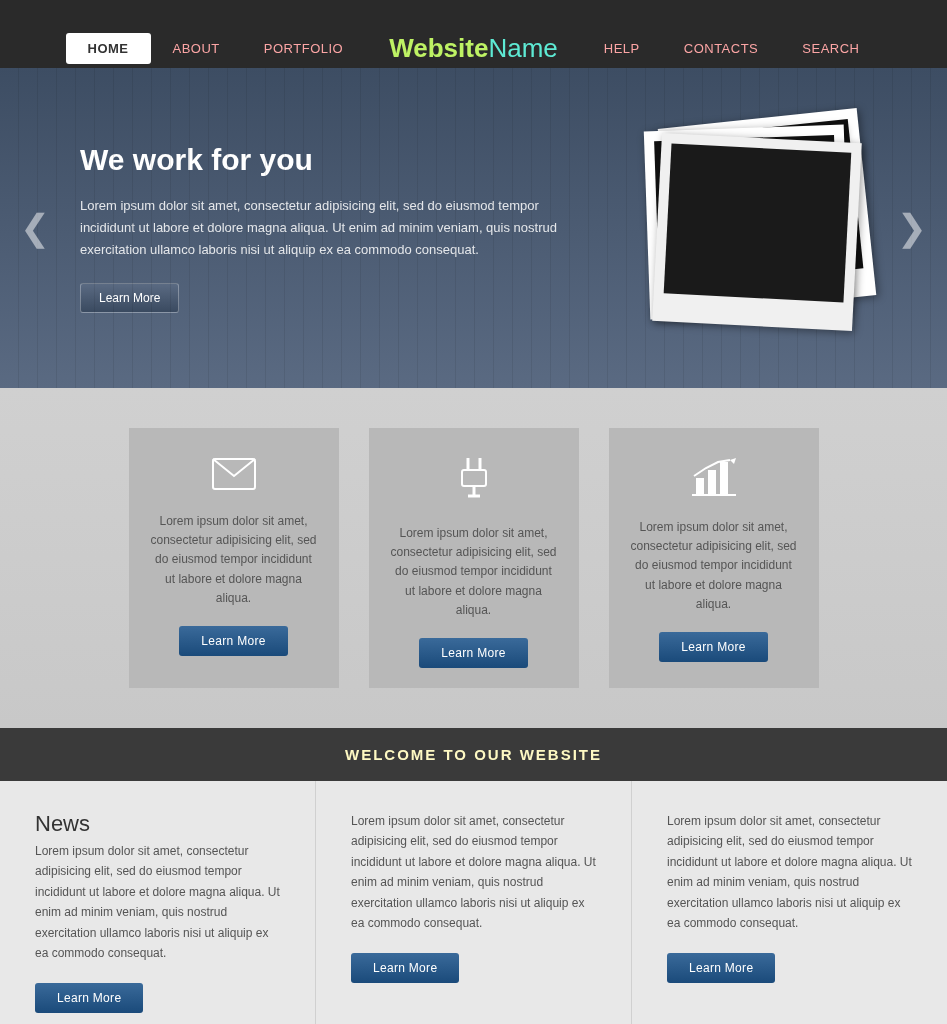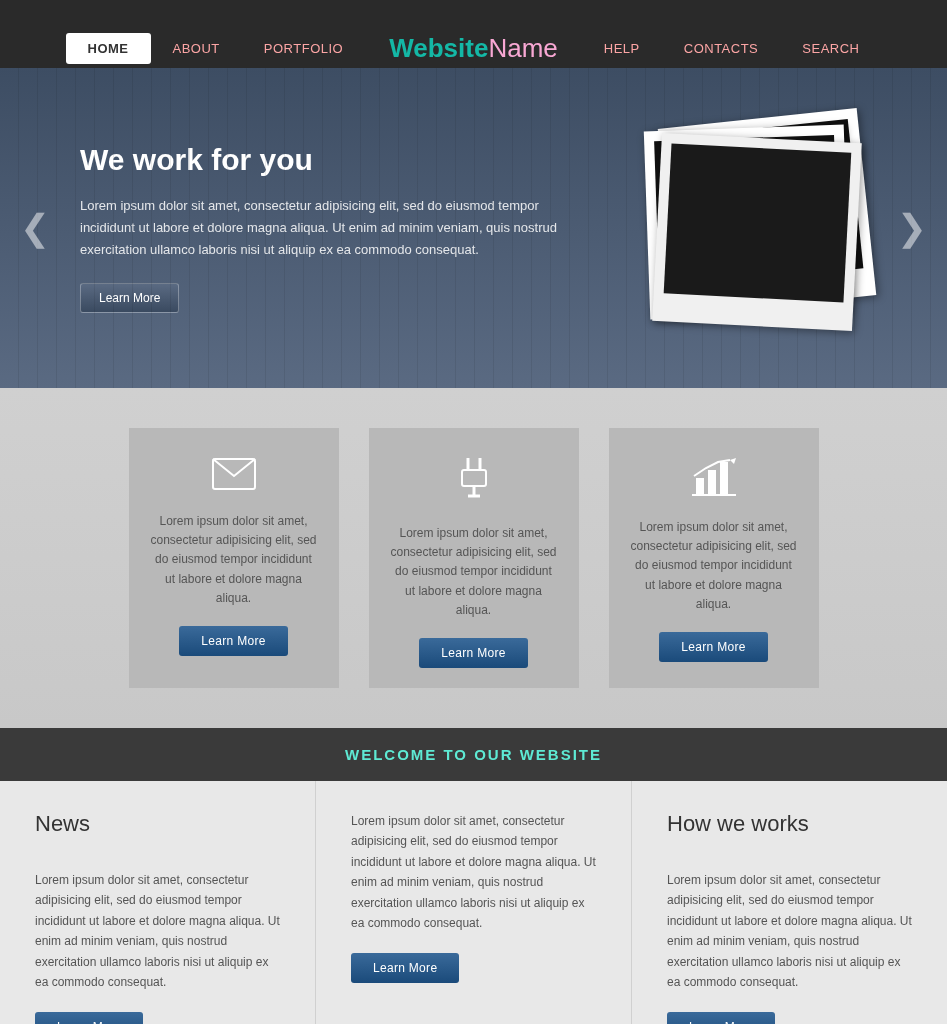--- a/index.html
+++ b/index.html
@@ -36,21 +36,21 @@
       border-radius: 3px;
       font-weight: bold;
     }
     .nav-logo {
       font-size: 26px;
       font-weight: bold;
       padding: 8px 24px;
       color: #fff;
     }
     .nav-logo span.website { color: #4a9fd4; }
-    .nav-logo span.name { color: #f9a8d4; font-weight: normal; }
+    .nav-logo span.name { color: #5eead4; font-weight: normal; }
 
     
     .hero {
       background: #4a5a72;
       background: linear-gradient(180deg, #3d4d63 0%, #5a6a82 100%);
       min-height: 300px;
       position: relative;
       display: flex;
       align-items: center;
       overflow: hidden;
@@ -186,21 +186,21 @@
       cursor: pointer;
       border-radius: 3px;
       letter-spacing: 0.3px;
     }
 
     
     .welcome-banner {
       background: #3a3a3a;
       text-align: center;
       padding: 18px;
-      color: #5eead4;
+      color: #fef9c3;
       font-size: 15px;
       letter-spacing: 2px;
       text-transform: uppercase;
       font-weight: bold;
     }
 
     
     .bottom-section {
       background: #e8e8e8;
       display: flex;
@@ -208,40 +208,40 @@
     }
     .bottom-col {
       flex: 1;
       padding: 30px 35px 30px;
       border-right: 1px solid #d0d0d0;
     }
     .bottom-col:last-child { border-right: none; }
     .bottom-col h2 {
       font-size: 22px;
       color: #333;
-      margin-bottom: 33px;
+      margin-bottom: 4px;
       font-weight: normal;
     }
     .bottom-col p {
       font-size: 12px;
       color: #555;
       line-height: 1.7;
       margin-bottom: 20px;
     }
   </style>
 </head>
 <body>
 
 <nav>
   <div class="nav-items">
     <div class="nav-item active">HOME</div>
     <div class="nav-item">ABOUT</div>
     <div class="nav-item">PORTFOLIO</div>
     <div class="nav-logo">
-      <span class="website" style="color:#14b8a6;">Website</span><span class="name">Name</span>
+      <span class="website" style="color:#bef264;">Website</span><span class="name">Name</span>
     </div>
     <div class="nav-item">HELP</div>
     <div class="nav-item">CONTACTS</div>
     <div class="nav-item">SEARCH</div>
   </div>
 </nav>
 
 <section class="hero">
   <div class="hero-bg-lines"></div>
   <span class="hero-arrow left">❮</span>
@@ -312,17 +312,16 @@
   <div class="bottom-col">
     <h2>News</h2>
     <p>Lorem ipsum dolor sit amet, consectetur adipisicing elit, sed do eiusmod tempor incididunt ut labore et dolore magna aliqua. Ut enim ad minim veniam, quis nostrud exercitation ullamco laboris nisi ut aliquip ex ea commodo consequat.</p>
     <button class="btn-blue">Learn More</button>
   </div>
   <div class="bottom-col">
     <p>Lorem ipsum dolor sit amet, consectetur adipisicing elit, sed do eiusmod tempor incididunt ut labore et dolore magna aliqua. Ut enim ad minim veniam, quis nostrud exercitation ullamco laboris nisi ut aliquip ex ea commodo consequat.</p>
     <button class="btn-blue">Learn More</button>
   </div>
   <div class="bottom-col">
-    <h2>How we works</h2>
     <p>Lorem ipsum dolor sit amet, consectetur adipisicing elit, sed do eiusmod tempor incididunt ut labore et dolore magna aliqua. Ut enim ad minim veniam, quis nostrud exercitation ullamco laboris nisi ut aliquip ex ea commodo consequat.</p>
     <button class="btn-blue">Learn More</button>
   </div>
 </div>
 
 </body></html>

